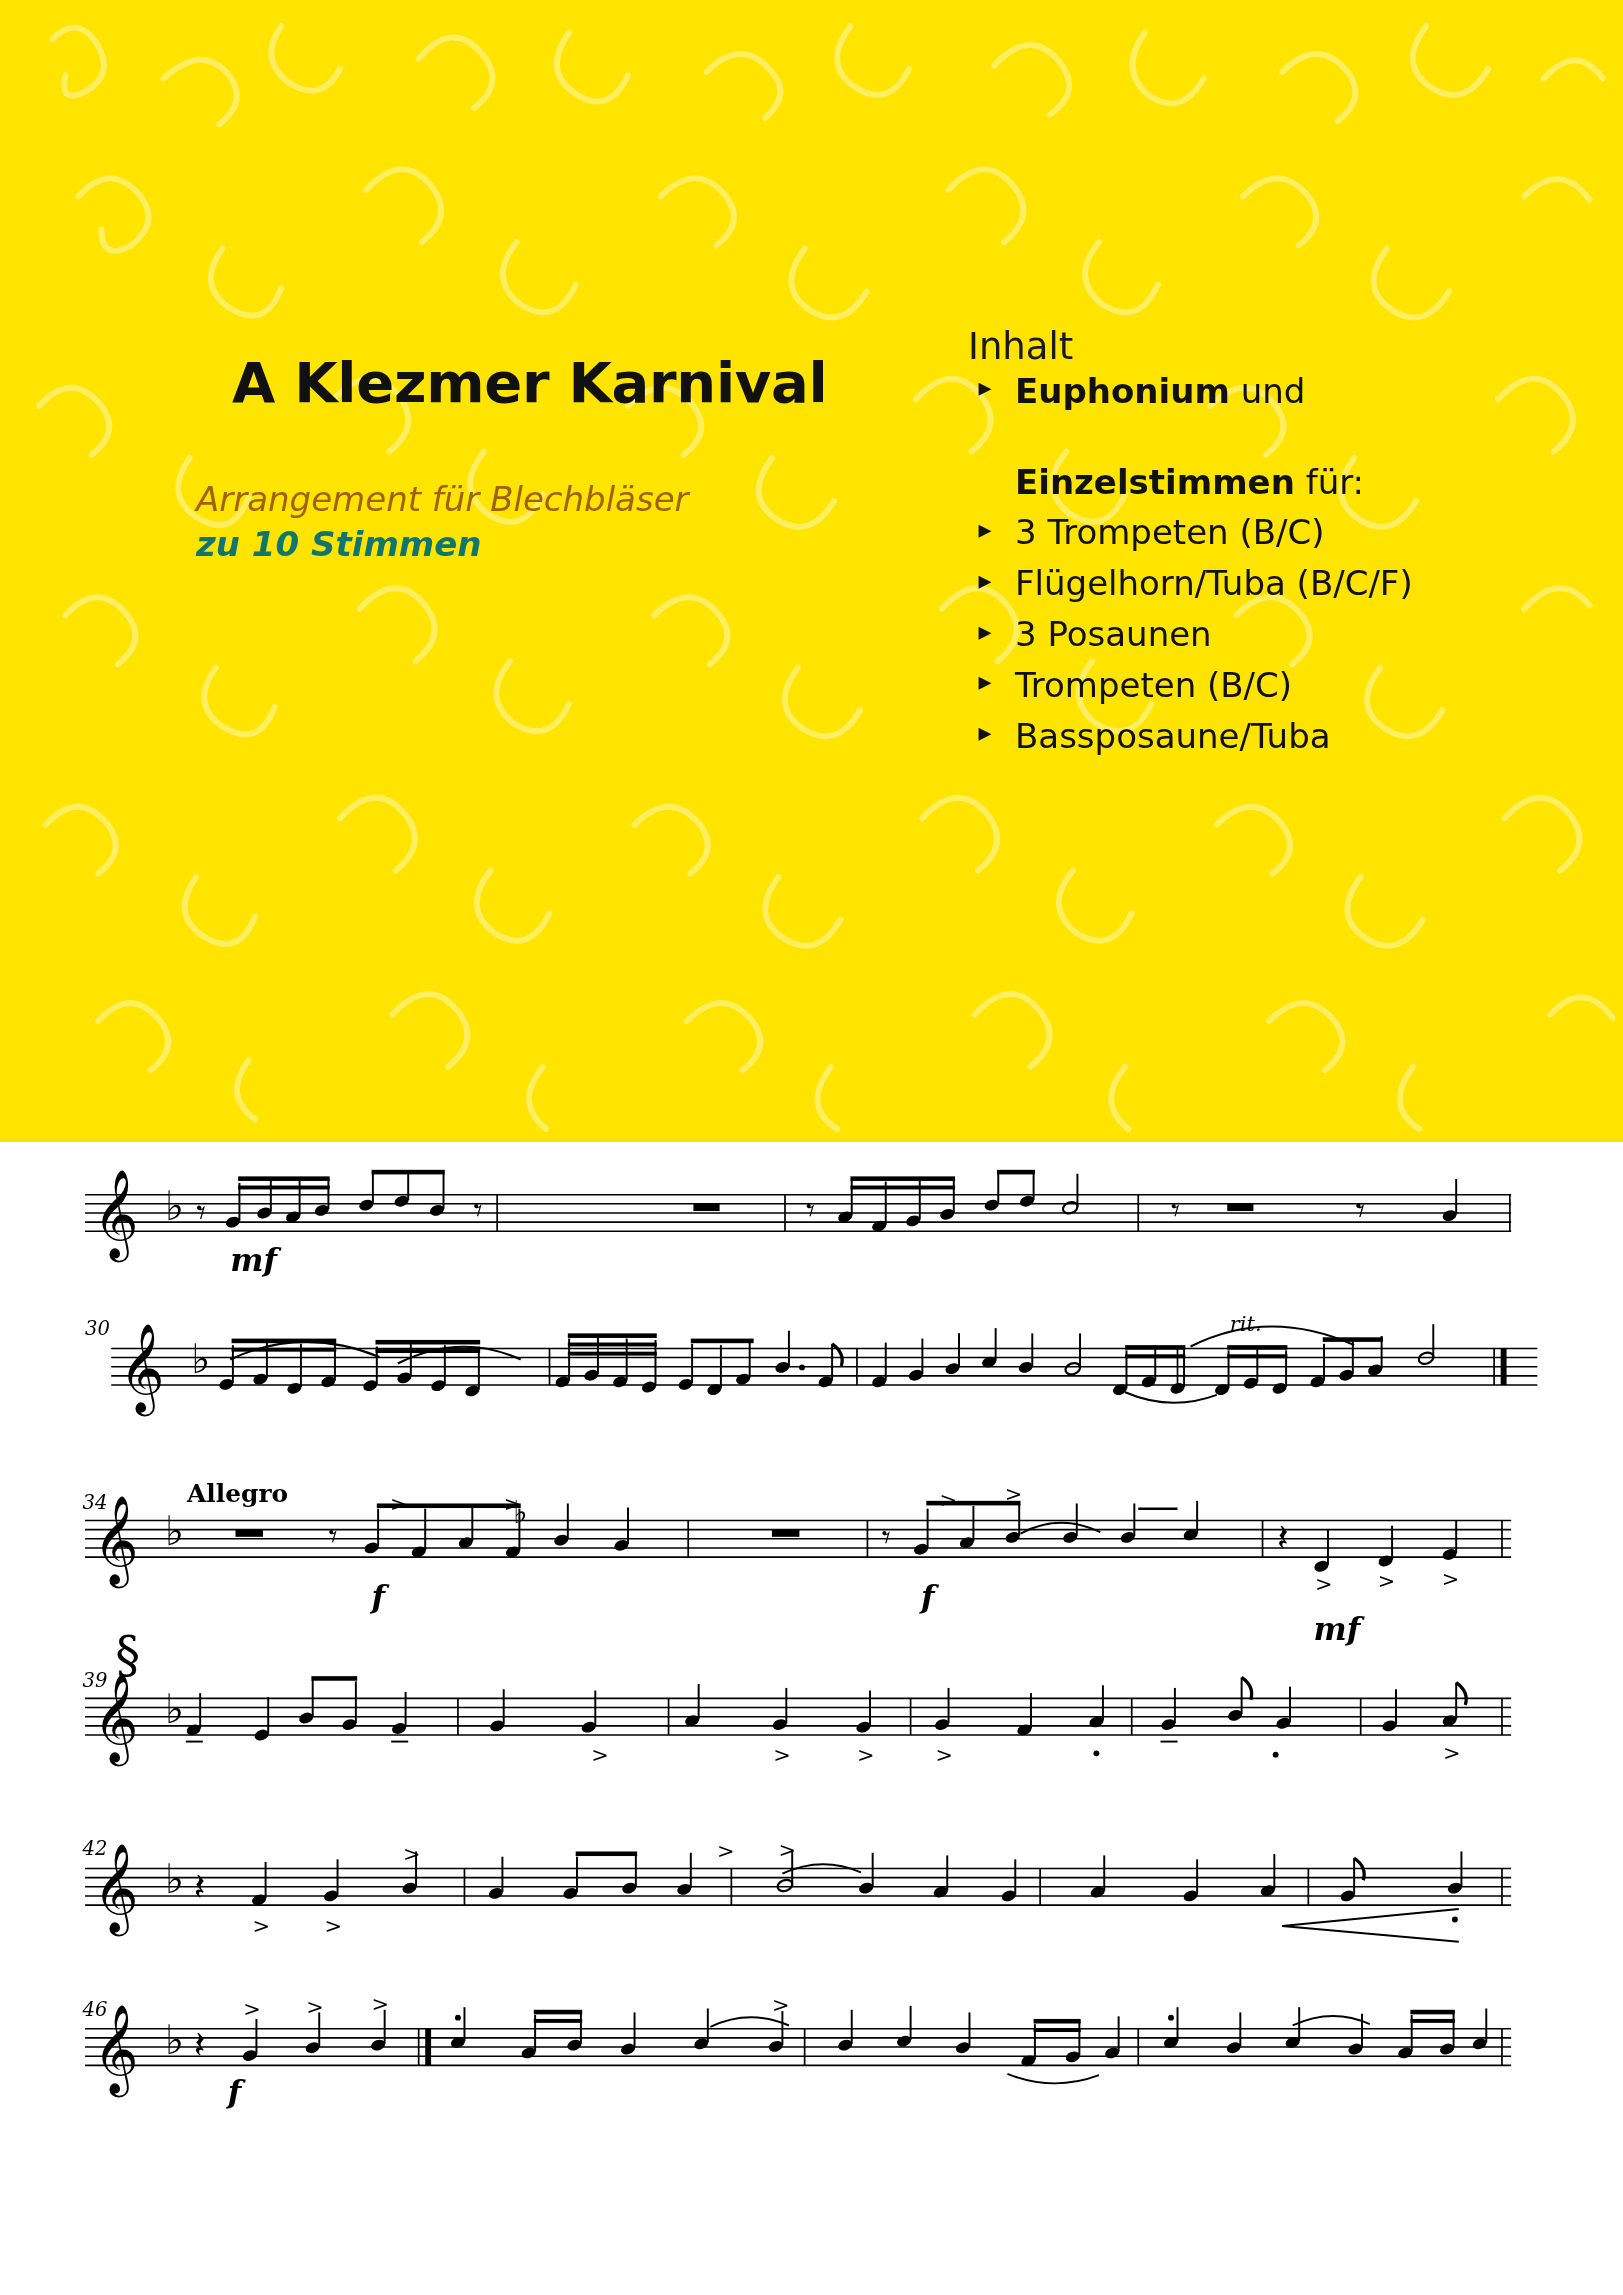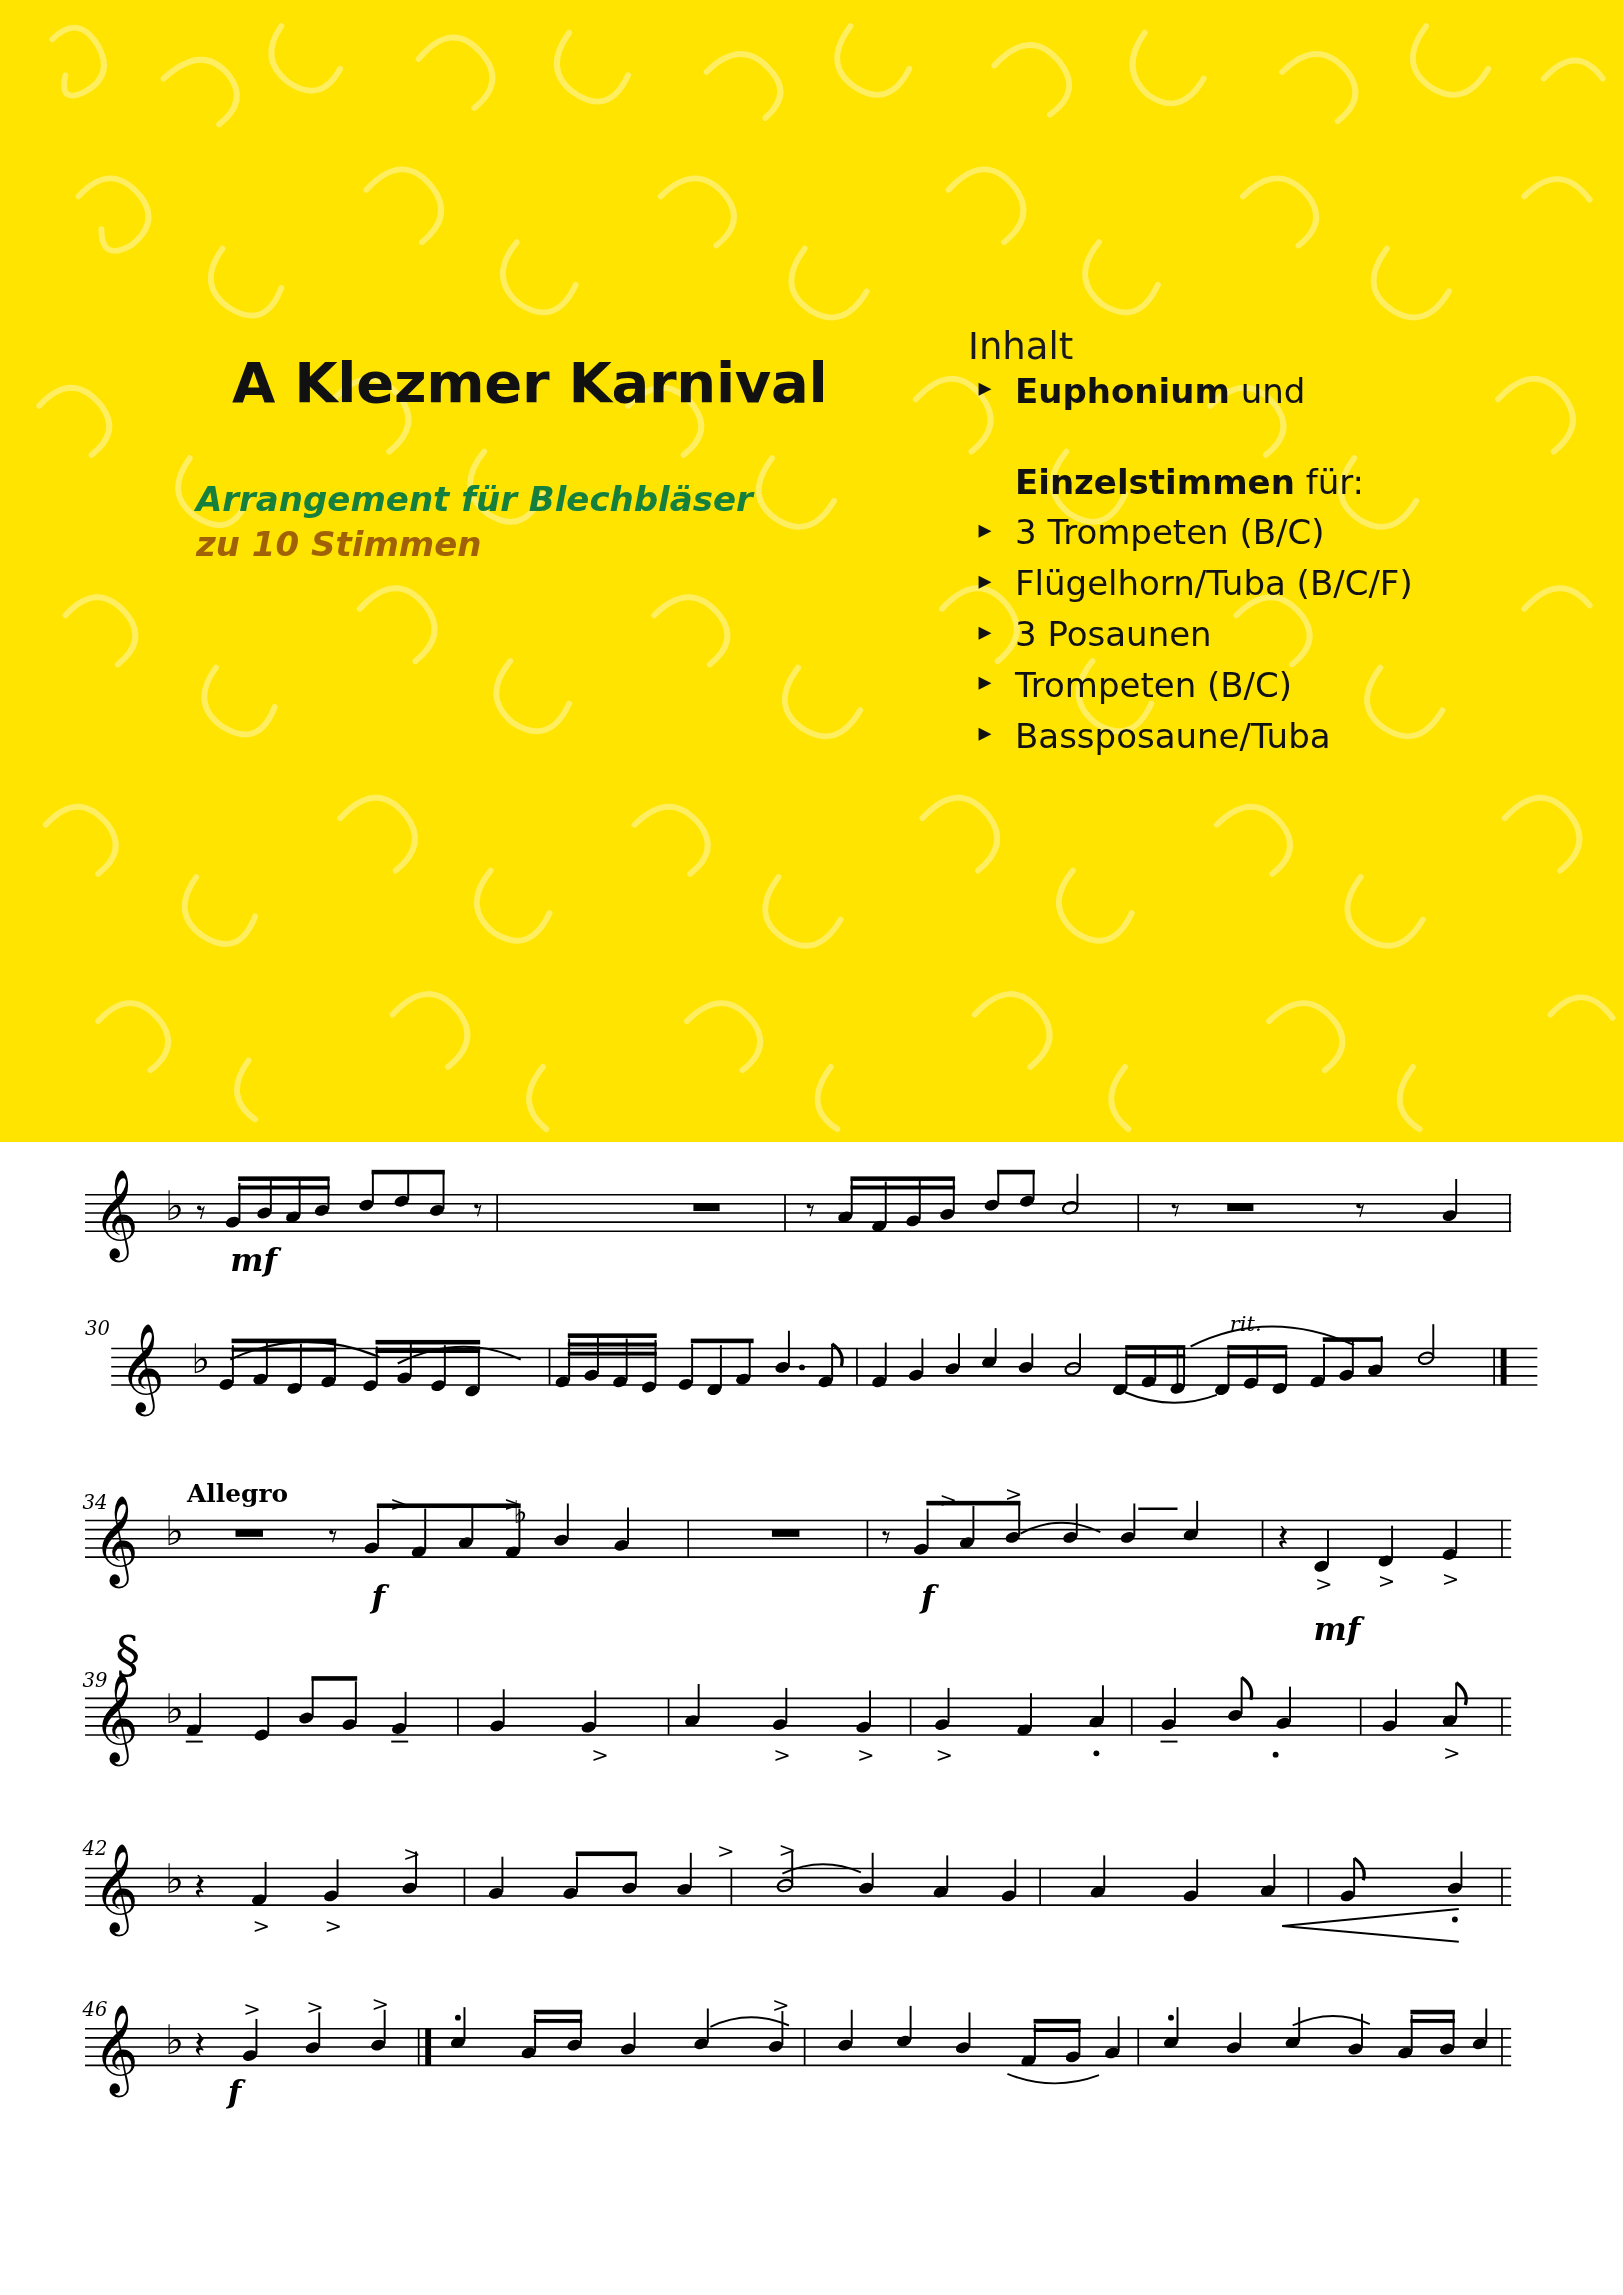--- a/index.html
+++ b/index.html
@@ -55,30 +55,30 @@
     font-weight: bold;
     color: #111111;
     margin-top: 25px;
     line-height: 1.1;
     letter-spacing: -0.3px;
     margin-left: 36px;
   }
   .subtitle {
     font-size: 34px;
     font-style: italic;
-    font-weight: bold;
-    color: #15803d;
+    font-weight: normal;
+    color: #a16207;
     margin-top: 63px;
     line-height: 1.35;
   }
   .subtitle-line2 {
     font-size: 34px;
     font-style: italic;
     font-weight: bold;
-    color: #a16207;
+    color: #0f766e;
     line-height: 1.35;
   }
 
   
   .contents-block {
     position: absolute;
     left: 968px;
     top: 327px;
     width: 615px;
   }

